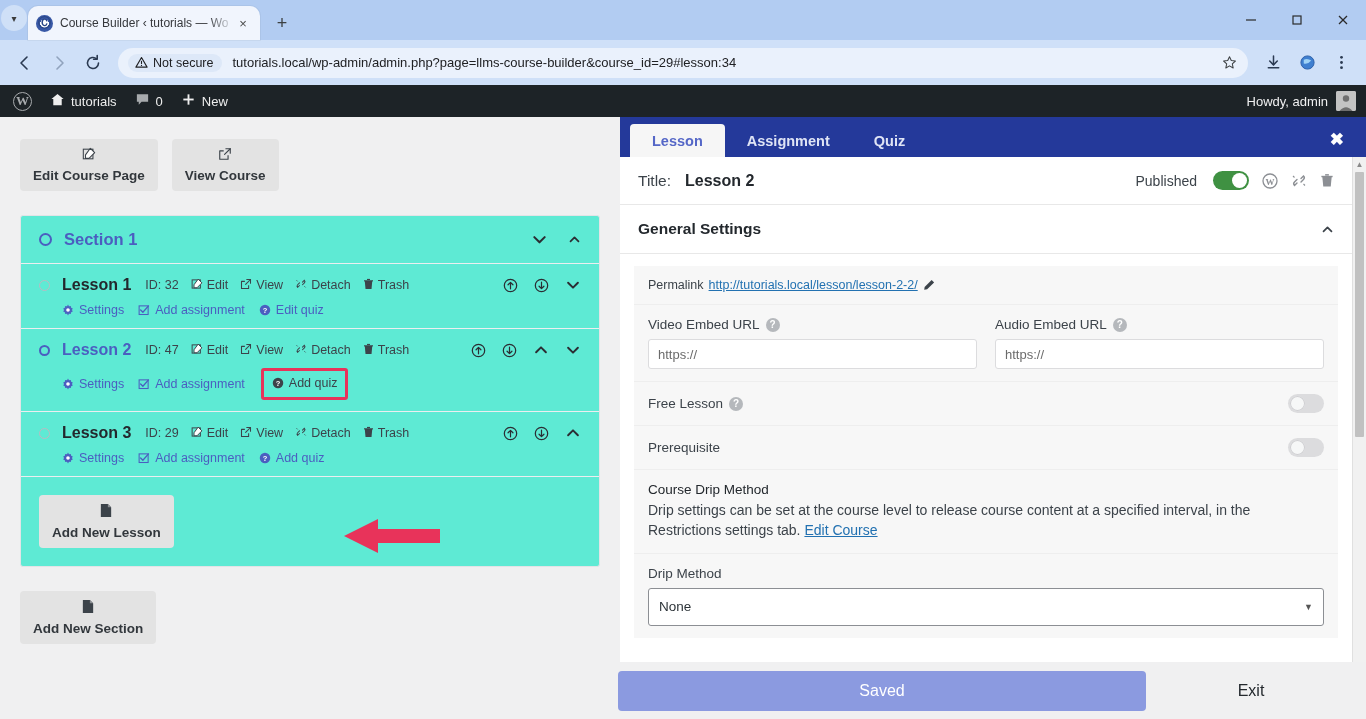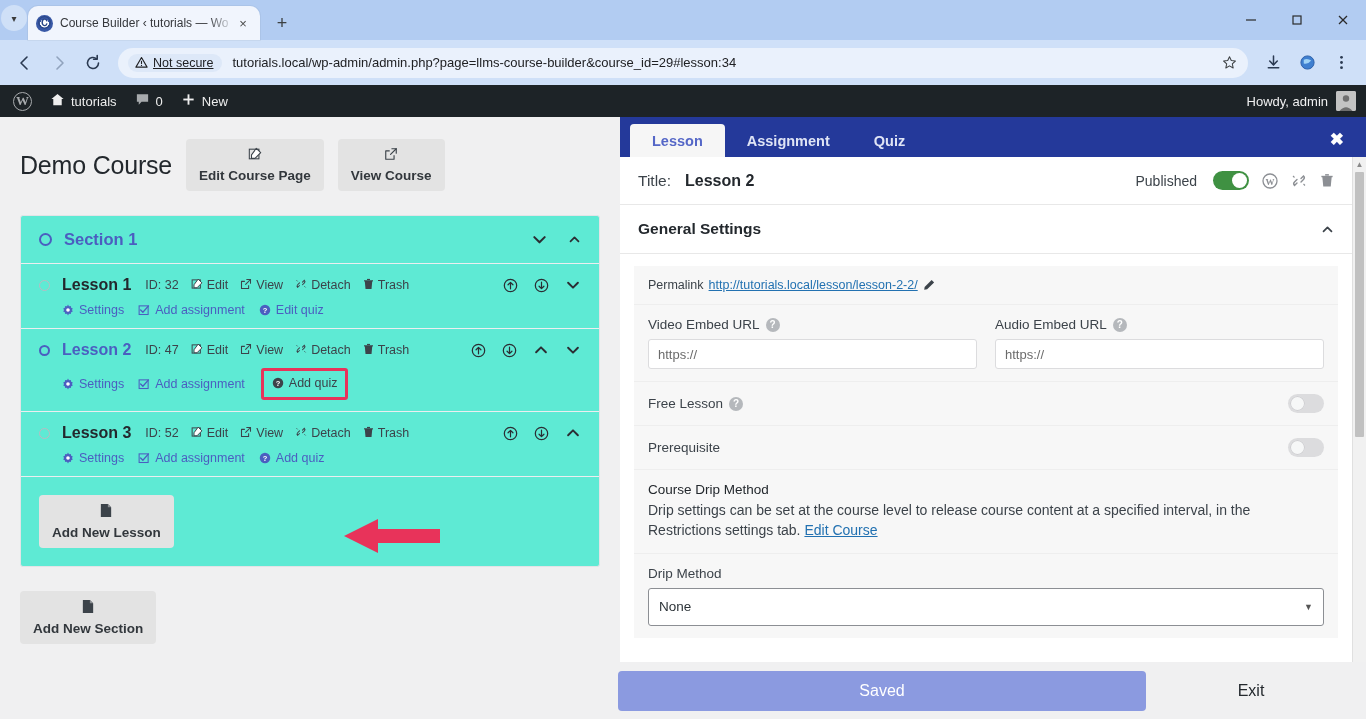--- a/index.html
+++ b/index.html
@@ -60,21 +60,21 @@
   .nav-btn.disabled { color:#91a3bd; }
   .omnibox {
     flex:1; height:30px; background:#eaf1fc; border-radius:15px;
     display:flex; align-items:center; padding: 0 6px 0 10px; margin: 0 6px;
     position:relative;
   }
   .not-secure {
     display:flex; align-items:center; gap:5px; background:#dde8f8; border-radius:12px;
     padding: 2px 9px 2px 7px; margin-right: 10px; flex:none;
   }
-  .not-secure-txt { font-size:12.5px; color:#202124; white-space:nowrap;text-decoration:underline; }
+  .not-secure-txt { font-size:12.5px; color:#202124; white-space:nowrap; }
   .url-text { font-size:13px; color:#202124; white-space:nowrap; flex:1; overflow:hidden; }
   .star-btn { width:26px; height:26px; display:flex; align-items:center; justify-content:center; color:#3c4043; }
   .tb-icon { width:30px; height:30px; display:flex; align-items:center; justify-content:center; color:#2b3a52; }
 
   
   .wp-adminbar {
     height: 32px; background:#1d2327; display:flex; align-items:center;
     padding: 0 0 0 4px; color:#f0f0f1; font-size:13px;
   }
   .ab-item {
@@ -377,21 +377,20 @@
           <path d="M3.5 20 Q10 12.5 16.5 20 Z" fill="#6f6f6f"></path>
         </svg>
     </span>
   </div>
 </div>
 
 <div class="page-wrap">
 
   <div class="left-col">
     <div class="course-head">
-      <div class="course-title">Demo Course</div>
       <button class="gray-btn">
         <span class="gi">
           <svg width="14" height="14" viewBox="0 0 16 16">
               <rect x="1.5" y="2.5" width="11" height="11" fill="none" stroke="#3c434a" stroke-width="1.2"></rect>
               <path d="M9.5 1.5 L14.5 6.5 L8 13 L4 13 L4 9 Z" fill="#ffffff" stroke="#3c434a" stroke-width="1.2" stroke-linejoin="round"></path>
             </svg>
         </span>
         <span>Edit Course Page</span>
       </button>
       <button class="gray-btn">
@@ -605,21 +604,21 @@
               <span>Add quiz</span>
             </span>
           </span>
         </div>
       </div>
 
       <div class="lesson-row">
         <div class="lesson-line1">
           <span class="les-dot"></span>
           <span class="les-name">Lesson 3</span>
-          <span class="les-id">ID: 52</span>
+          <span class="les-id">ID: 29</span>
           <span class="les-link">
             <span><svg width="12" height="12" viewBox="0 0 16 16">
                   <rect x="1.5" y="2.5" width="11" height="11" fill="none" stroke="#3c434a" stroke-width="1.3"></rect>
                   <path d="M9.5 1.5 L14.5 6.5 L8 13 L4 13 L4 9 Z" fill="#fff" stroke="#3c434a" stroke-width="1.3" stroke-linejoin="round"></path>
                 </svg></span>
             <span>Edit</span>
           </span>
           <span class="les-link">
             <span><svg width="12" height="12" viewBox="0 0 16 16">
                   <path d="M9 2 L14 2 L14 7" fill="none" stroke="#3c434a" stroke-width="1.4" stroke-linecap="round"></path>

